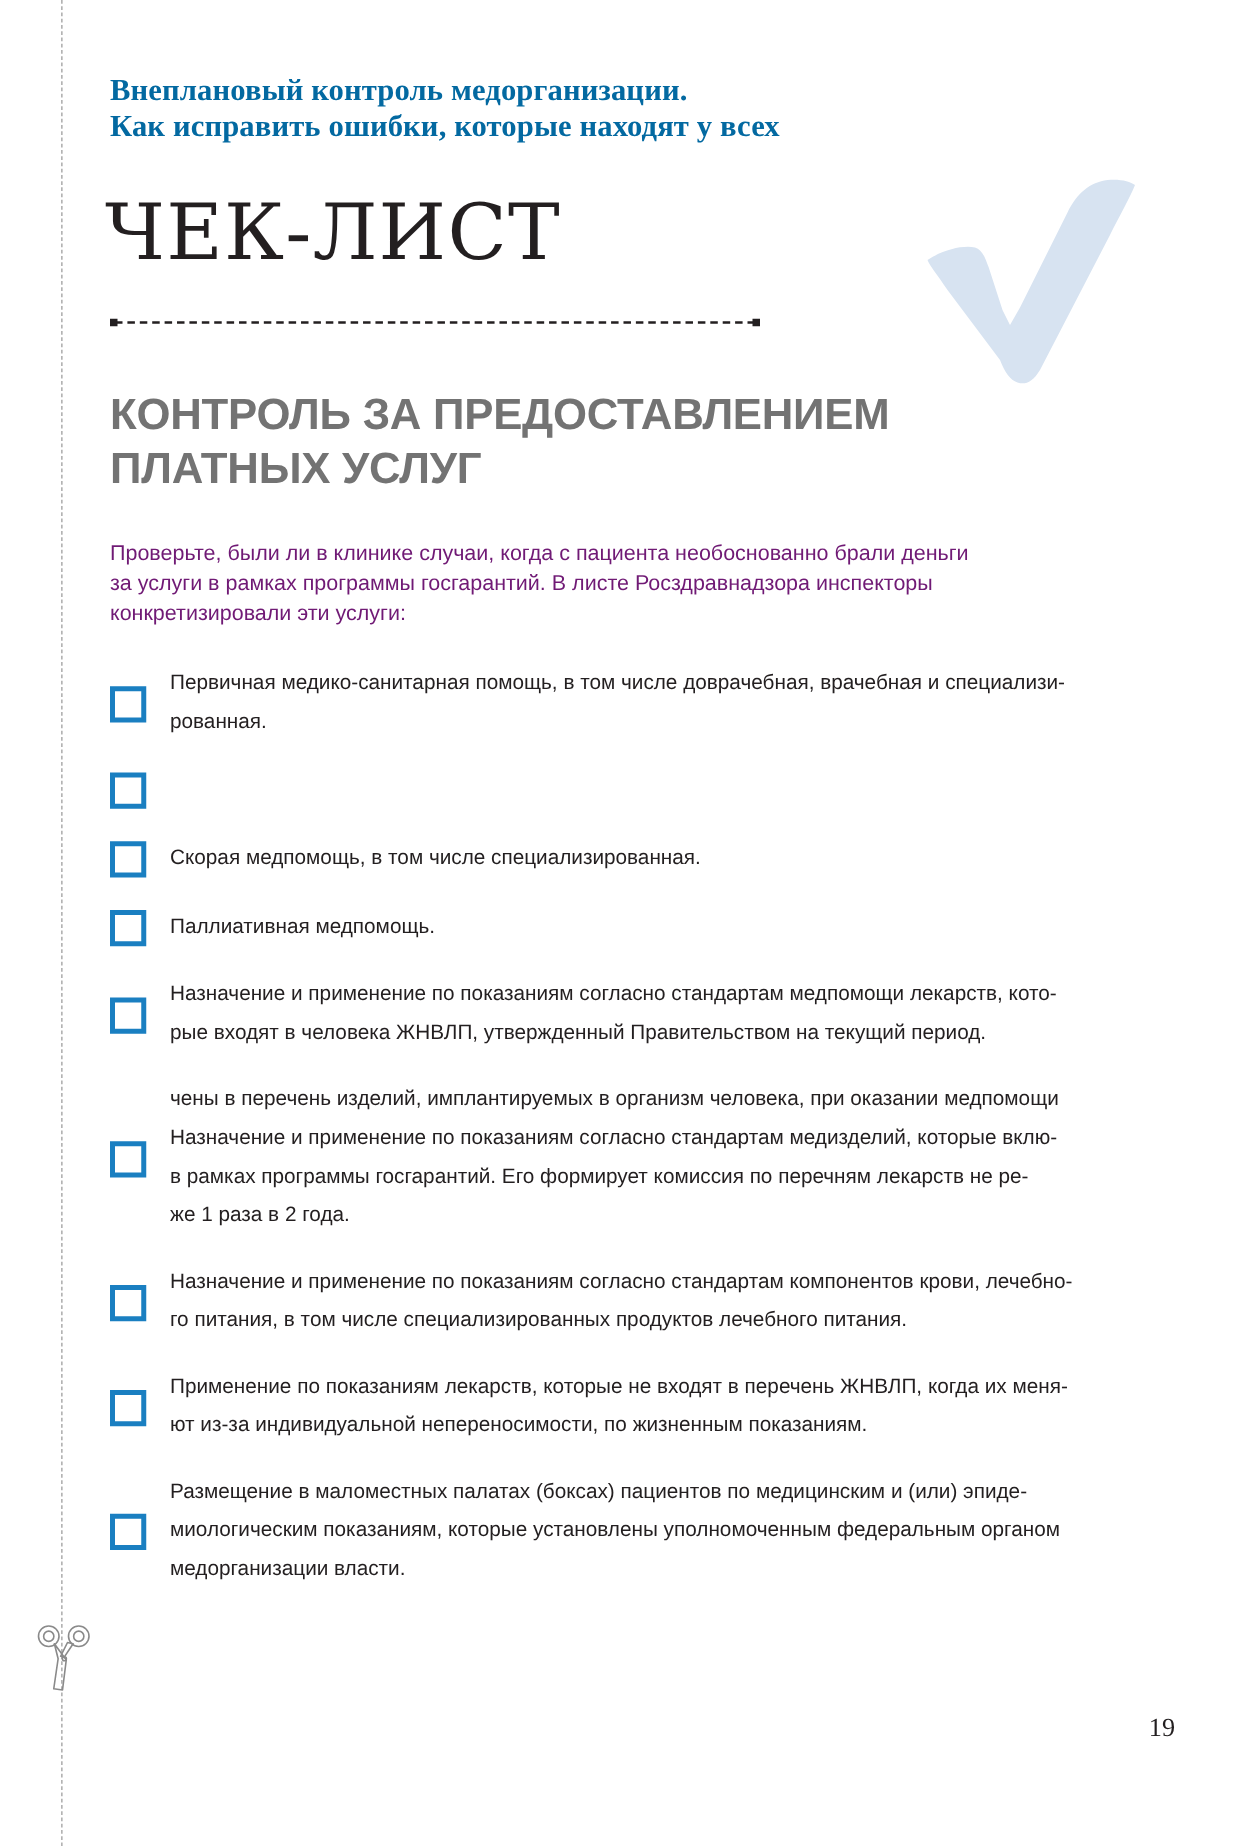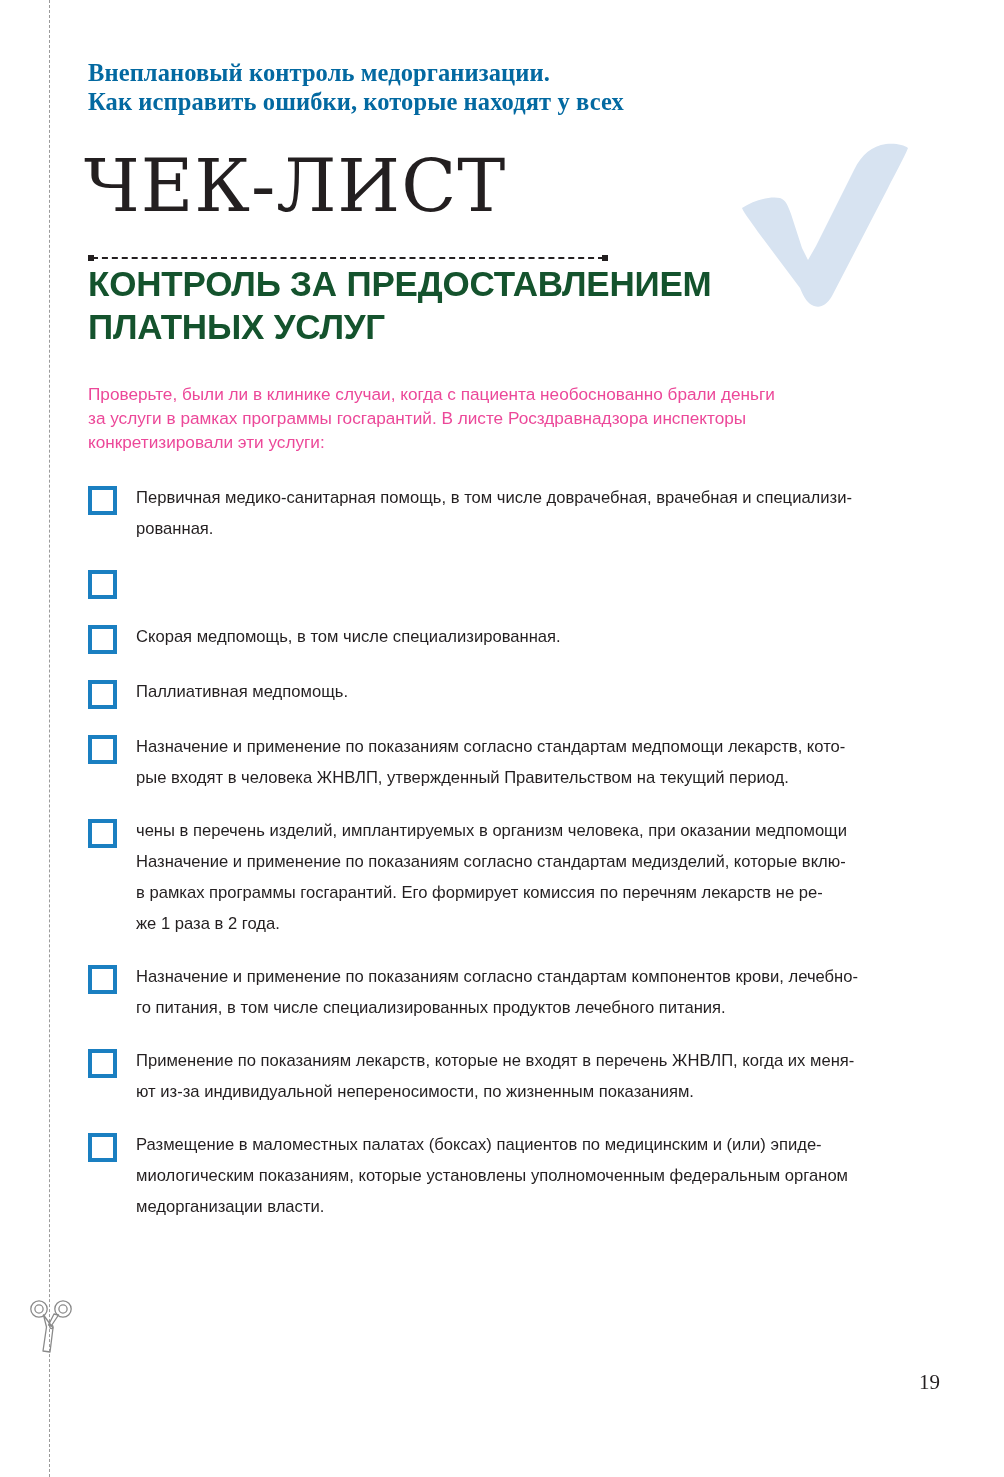--- a/index.html
+++ b/index.html
@@ -63,21 +63,21 @@
     position: relative;
     margin-top: 16px;
     height: 112px;
   }
   .bigtitle {
     position: absolute;
     left: -4px;
     top: 0;
     font-family: "DejaVu Serif", "Liberation Serif", serif;
     font-weight: 400;
-    font-size: 72px;
+    font-size: 62px;
     line-height: 108px;
     letter-spacing: 1px;
     color: #231f20;
     white-space: nowrap;
   }
 
   
   .check-watermark {
     position: absolute;
     left: 648px;
@@ -104,47 +104,48 @@
     position: absolute;
     top: 1px;
     width: 6px;
     height: 6px;
     background: #231f20;
   }
   .dash-rule .cap.left  { left: 0; }
   .dash-rule .cap.right { right: 0; }
 
   .section-title {
+    margin-top: 48px;
     font-family: "Liberation Sans", "DejaVu Sans", sans-serif;
     font-weight: bold;
     font-size: 35px;
     line-height: 43px;
-    color: #14532d;
+    color: #737373;
     letter-spacing: -0.2px;
     width: 790px;
   }
   .section-title div { white-space: nowrap; }
 
   .intro {
     margin-top: 34px;
     font-size: 17.2px;
     line-height: 24px;
-    color: #ec4899;
+    color: #701a75;
     width: 800px;
   }
   .intro div { white-space: nowrap; }
 
   
   .checklist {
     margin-top: 28px;
   }
   .check-item {
     position: relative;
     display: flex;
-    align-items: flex-start;
+    align-items: center;
     margin-bottom: 22px;
   }
   .checkbox {
     flex: 0 0 auto;
     width: 21px;
     height: 21px;
     border: 4px solid #1a7fc1;
     background: #ffffff;
     margin-top: 4px;
     margin-right: 19px;

